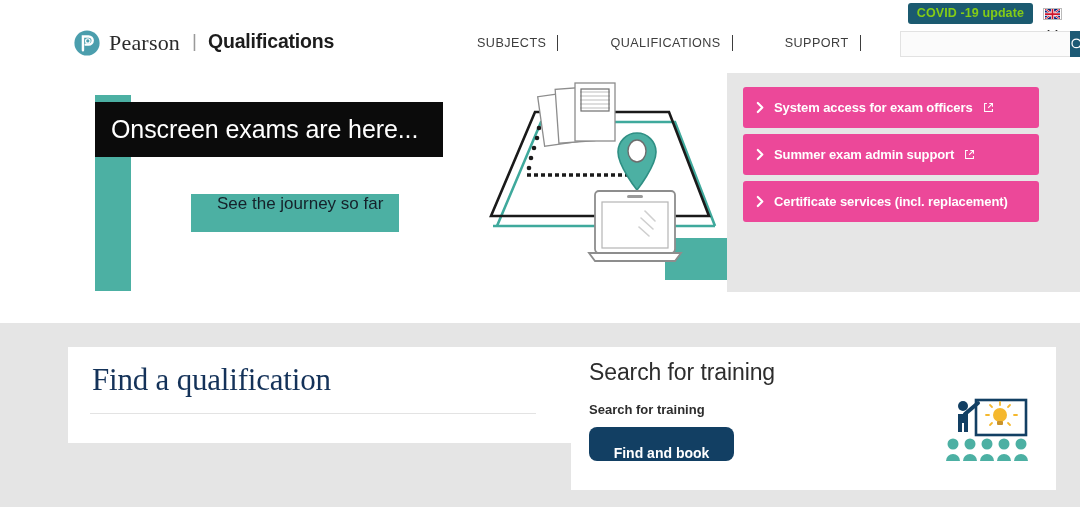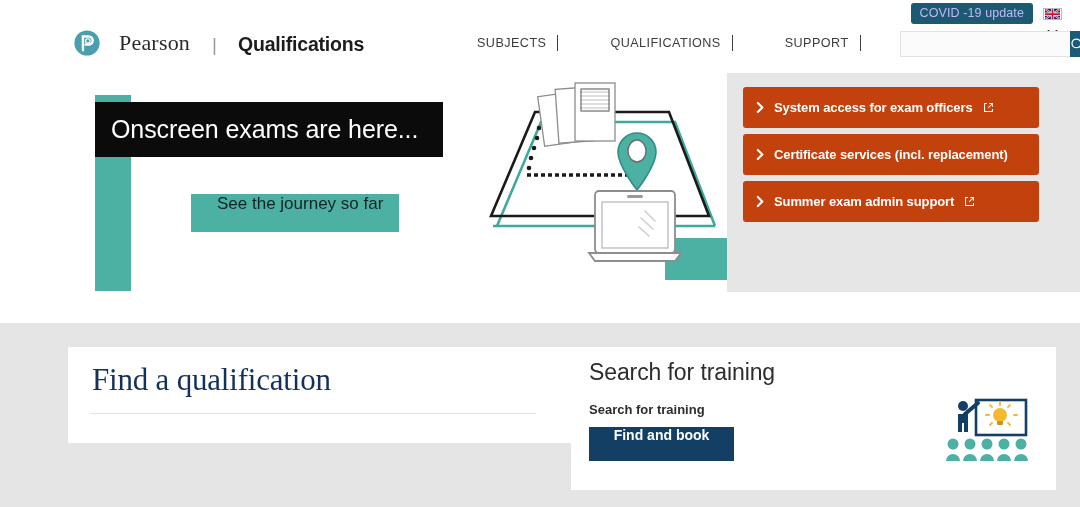--- a/index.html
+++ b/index.html
@@ -11,39 +11,39 @@
   }
   .page { position: relative; width: 1080px; height: 507px; background: #fff; }
 
   
   .utility-bar {
     position: absolute; top: 0; left: 0; width: 1080px; height: 26px;
     display: flex; justify-content: flex-end; align-items: center;
     padding-right: 18px; gap: 10px;
   }
   .covid-badge {
-    background: #1b5a70; color: #c4b5fd;
-    font-size: 12.5px; font-weight: 400;
+    background: #1b5a70; color: #84cc16;
+    font-size: 12.5px; font-weight: 700;
     padding: 3px 9px 4px 9px; border-radius: 3px;
     letter-spacing: .1px; white-space: nowrap;
   }
   .locale { display: flex; align-items: center; gap: 6px; flex-direction: column; }
   .locale-label { font-size: 13px; color: #222; letter-spacing: .2px; }
   .flag-icon {
     width: 19px; height: 12px; display: block; border: 1px solid #bbb;
   }
   .chev-down { display: block; }
 
   
   .header {
     position: absolute; top: 26px; left: 0; width: 1080px; height: 44px;
   }
   .brand {
     position: absolute; left: 74px; top: 4px;
-    display: flex; align-items: flex-end; gap: 12px;
+    display: flex; align-items: flex-start; gap: 2px;
   }
   .brand-mark { width: 26px; height: 26px; display: block; }
   .brand-word {
     font-family: "Liberation Serif", serif;
     font-size: 22px; color: #2b2b2b; margin-left: 7px; letter-spacing: .2px;
   }
   .brand-sep { font-size: 19px; color: #9a9a9a; margin: 0 9px 0 10px; font-weight: 300; }
   .brand-sub {
     font-size: 19.5px; font-weight: bold; color: #1c1c1c; letter-spacing: -.2px;
   }
@@ -98,21 +98,21 @@
   
   .quicklinks-panel {
     position: absolute; left: 727px; top: 73px; width: 353px; height: 219px;
     background: #e6e6e6;
   }
   .quicklinks {
     position: absolute; left: 743px; top: 87px; width: 296px;
     display: flex; flex-direction: column; gap: 6px;
   }
   .ql-btn {
-    height: 41px; background: #c2410c; border-radius: 3px;
+    height: 41px; background: #ec4899; border-radius: 3px;
     display: flex; align-items: center; padding-left: 13px; cursor: pointer;
     gap: 9px;
   }
   .ql-label {
     color: #ffffff; font-size: 13px; font-weight: bold; letter-spacing: -.1px;
     white-space: nowrap;
   }
   .ql-ext { display: inline-block; margin-left: 1px; }
 
   
@@ -139,22 +139,22 @@
   .training-title {
     position: absolute; left: 18px; top: 12px;
     font-size: 23px; font-weight: 300; color: #2d2d2d; letter-spacing: -.1px;
   }
   .training-sub {
     position: absolute; left: 18px; top: 55px;
     font-size: 13px; font-weight: bold; color: #2d2d2d;
   }
   .training-btn {
     position: absolute; left: 18px; top: 80px; width: 145px; height: 34px;
-    background: #123f63; border-radius: 0; border: none; cursor: pointer;
-    display: flex; align-items: flex-start; justify-content: center;
+    background: #123f63; border-radius: 8px; border: none; cursor: pointer;
+    display: flex; align-items: flex-end; justify-content: center;
   }
   .training-btn-label { color: #fff; font-size: 14px; font-weight: bold; }
   .training-illustration { position: absolute; right: 25px; top: 50px; }
 </style>
 </head>
 <body>
 
 <div class="page">
 
   <div class="utility-bar">
@@ -278,33 +278,33 @@
         <path d="M5 2 H2 V12 H12 V9" fill="none" stroke="#fff" stroke-width="1.3"></path>
         <path d="M8 2 H12 V6" fill="none" stroke="#fff" stroke-width="1.3"></path>
         <path d="M12 2 L6.5 7.5" stroke="#fff" stroke-width="1.3"></path>
       </svg>
     </div>
 
     <div class="ql-btn">
       <svg width="9" height="13" viewBox="0 0 10 14">
         <path d="M2 2 L7 7 L2 12" fill="none" stroke="#fff" stroke-width="2.4" stroke-linecap="round" stroke-linejoin="round"></path>
       </svg>
-      <span class="ql-label">Certificate services (incl. replacement)</span>
-    </div>
-
-    <div class="ql-btn">
-      <svg width="9" height="13" viewBox="0 0 10 14">
-        <path d="M2 2 L7 7 L2 12" fill="none" stroke="#fff" stroke-width="2.4" stroke-linecap="round" stroke-linejoin="round"></path>
-      </svg>
       <span class="ql-label">Summer exam admin support</span>
       <svg class="ql-ext" width="11" height="11" viewBox="0 0 14 14">
         <path d="M5 2 H2 V12 H12 V9" fill="none" stroke="#fff" stroke-width="1.3"></path>
         <path d="M8 2 H12 V6" fill="none" stroke="#fff" stroke-width="1.3"></path>
         <path d="M12 2 L6.5 7.5" stroke="#fff" stroke-width="1.3"></path>
       </svg>
+    </div>
+
+    <div class="ql-btn">
+      <svg width="9" height="13" viewBox="0 0 10 14">
+        <path d="M2 2 L7 7 L2 12" fill="none" stroke="#fff" stroke-width="2.4" stroke-linecap="round" stroke-linejoin="round"></path>
+      </svg>
+      <span class="ql-label">Certificate services (incl. replacement)</span>
     </div>
 
   </div>
 
   <div class="lower"></div>
 
   <div class="card card-find">
     <div class="find-title">Find a qualification</div>
     <div class="find-rule"></div>
   </div>

